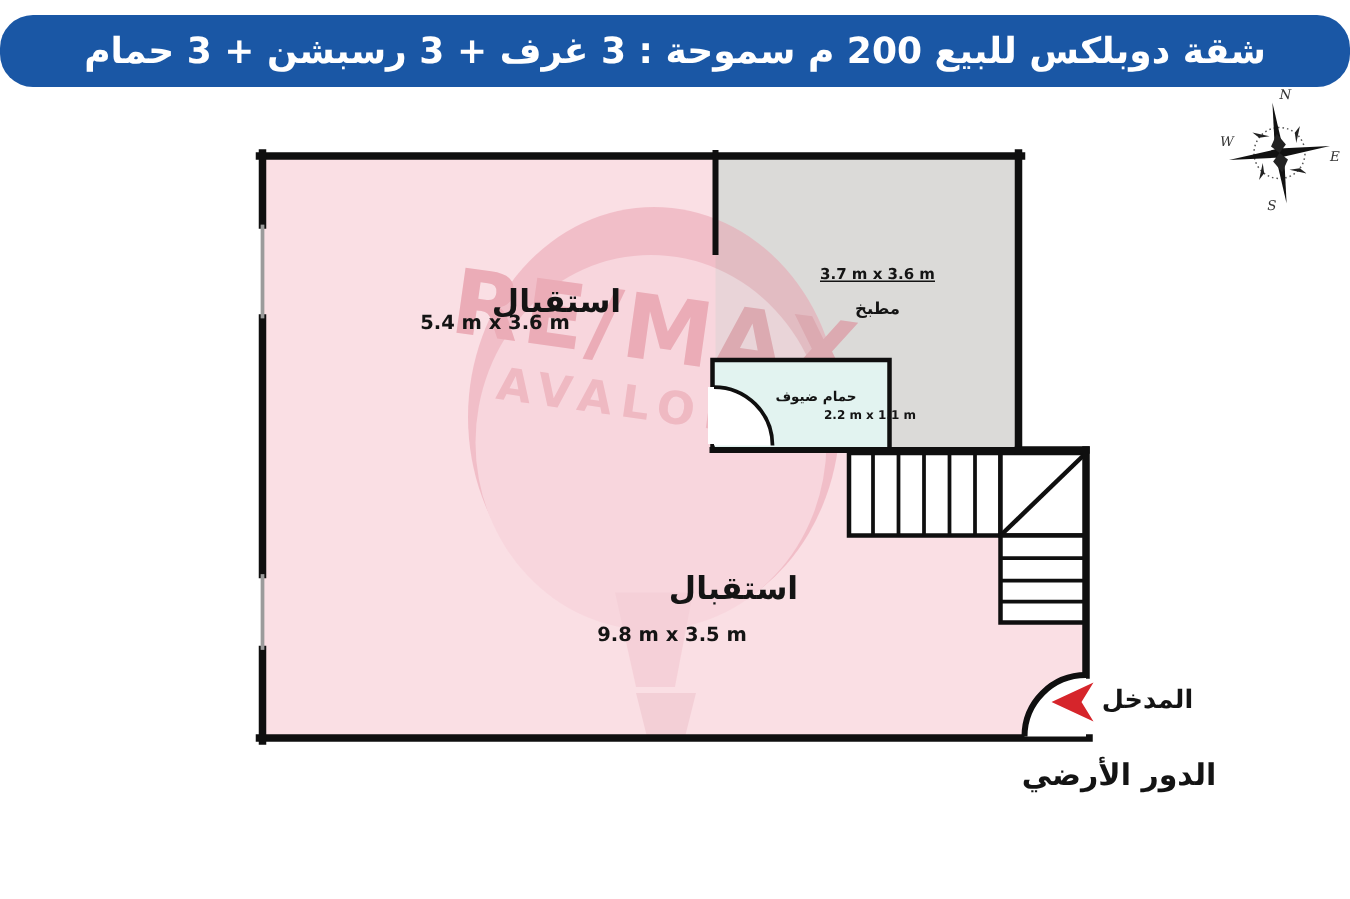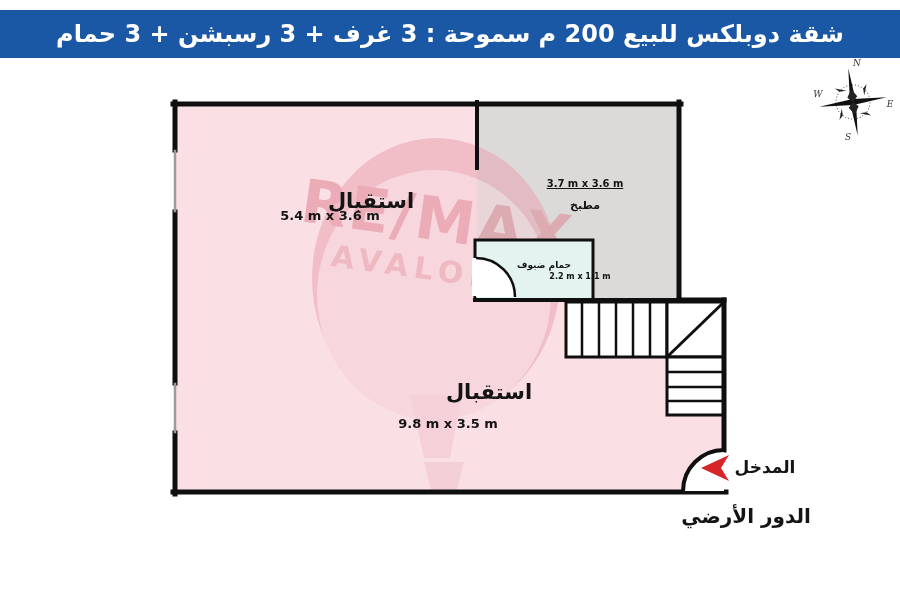--- a/index.html
+++ b/index.html
@@ -4,21 +4,21 @@
 <style>
   :root{
     --header-bg:#1a57a5; --room-pink:#fadfe4; --kitchen-gray:#dbdad8;
     --bath-cyan:#e2f3f0; --wall:#0f0f0f; --arrow-red:#d6252b;
   }
   html,body{margin:0;padding:0;background:#fff;}
   .page{position:relative;width:900px;height:599px;background:#fff;overflow:hidden;
         font-family:"DejaVu Sans",sans-serif;}
   .header{position:absolute;left:0;top:10px;width:900px;height:48px;
           background:var(--header-bg);color:#fff;font-weight:bold;font-size:24px;
-          line-height:48px;text-align:center;direction:rtl;}
+          line-height:48px;text-align:center;direction:rtl;border-radius:22px;}
   .code{position:absolute;left:38px;top:62px;font-size:21px;font-weight:bold;
         color:#1b1b1b;letter-spacing:.5px;}
   .plan-svg{position:absolute;left:0;top:0;}
   .lbl{position:absolute;transform:translateX(-50%);text-align:center;color:#141414;
        font-weight:bold;white-space:nowrap;}
   .fs15{font-size:21px;margin-left:41px;} .fs13{font-size:13px;} .fs11{font-size:11px;}
   .fs10{font-size:10px;text-decoration:underline;} .fs9{font-size:9px;} .fs8{font-size:8px;}
   .entrance-lbl{position:absolute;left:765px;top:457px;transform:translateX(-50%);
        font-size:17px;font-weight:bold;color:#141414;white-space:nowrap;direction:rtl;}
   .floor-lbl{position:absolute;left:746px;top:504px;transform:translateX(-50%);

